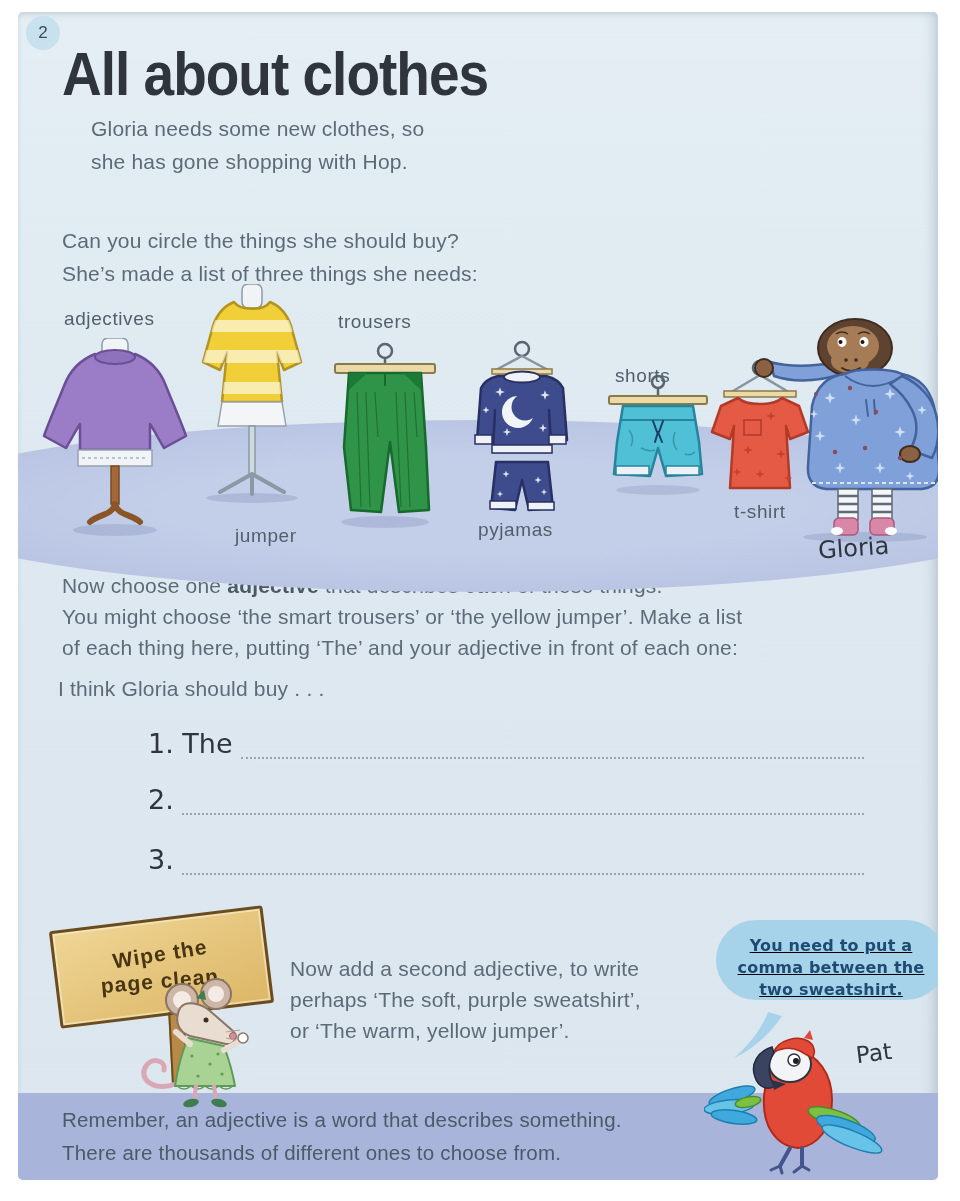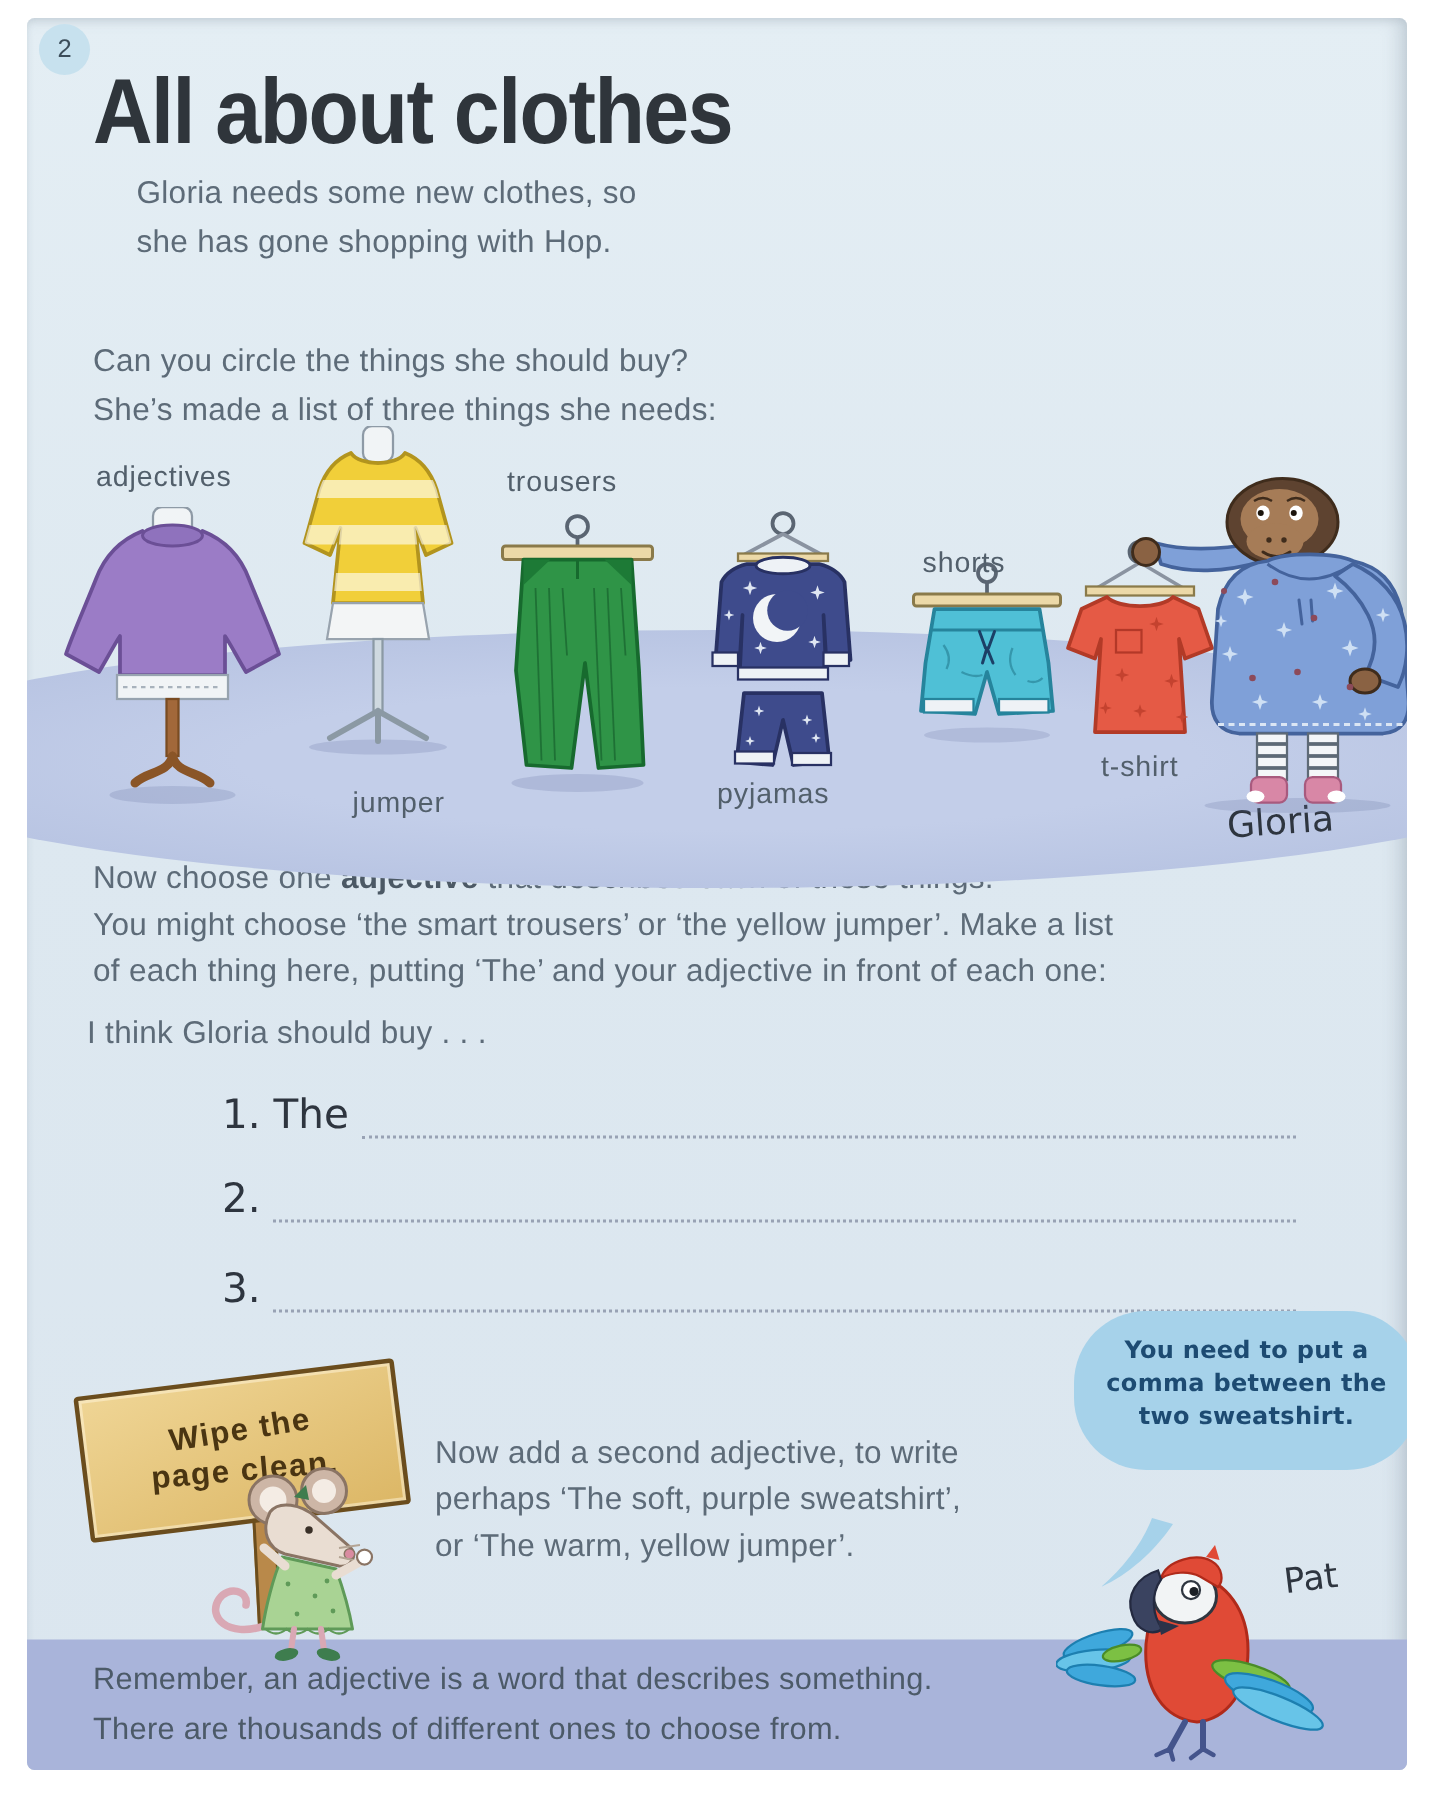--- a/index.html
+++ b/index.html
@@ -41,22 +41,22 @@
   .answer-row .dotline { flex:1; border-bottom:2px dotted #98a2b4; margin-left:8px; height:100%; }
   .sign-board {
     left:36px; top:906px; width:215px; height:98px; transform:rotate(-7deg);
     background:linear-gradient(160deg,#efd595,#dcb766); border:3px solid #6b4d1d; border-radius:3px;
     box-shadow:inset 0 0 0 2px rgba(255,245,220,.5); z-index:5;
     display:flex; flex-direction:column; align-items:center; justify-content:center;
   }
   .sign-board div { font-size:21px; font-weight:bold; color:#4a3512; line-height:27px; letter-spacing:1px; }
   .sign-post { left:152px; top:996px; width:16px; height:76px; background:#b9894a; border:2px solid #6b4d1d; transform:rotate(-3deg); z-index:4; }
   .bubble {
-    left:698px; top:862px; width:230px; height:106px; border-radius:48px;
-    background:#a6d2ea; z-index:3; text-align:center; padding-top:15px;
+    left:698px; top:908px; width:230px; height:80px; border-radius:48px;
+    background:#a6d2ea; z-index:3; text-align:center; padding-top:15px;text-decoration:underline;
   }
   .bubble div { font-size:16px; font-weight:bold; color:#1d4b72; line-height:22px; letter-spacing:.2px; }
   .band { left:0; top:1081px; width:920px; height:87px; background:#a9b4da; z-index:2;padding-left:16px; }
   .band .body-text { position:absolute; left:44px; top:10px; color:#4c5a68; font-size:20.5px; }
   .z3 { z-index:3; } .z4 { z-index:4; } .z6 { z-index:6; }
 </style>
 </head>
 <body>
 
 <svg width="0" height="0" style="position:absolute">

